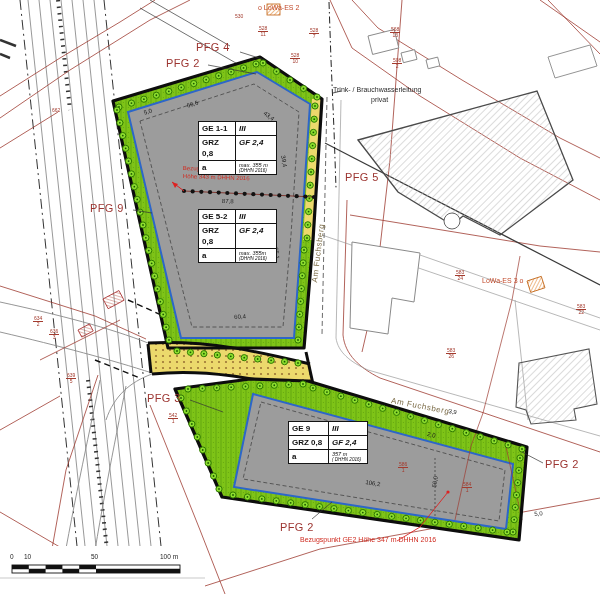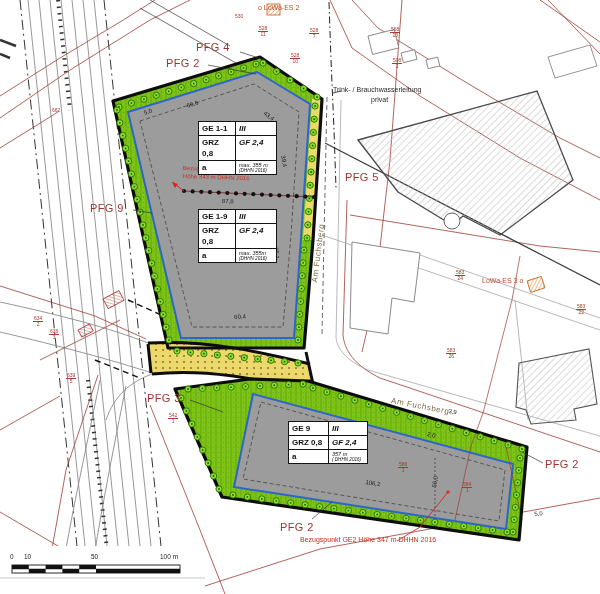--- a/index.html
+++ b/index.html
@@ -586,21 +586,21 @@
     <div>GRZ 0,8</div>
     <div>GF 2,4</div>
     <div class="lr">a</div>
     <div class="lr">
         <span class="sub">max. 355 m</span>
         <span class="sub2">(DHHN 2016)</span>
       </div>
   </div>
 
   <div class="pt c1" style="left:198px;top:209px">
-    <div>GE 1-9</div>
+    <div>GE 5-2</div>
     <div>III</div>
     <div>GRZ 0,8</div>
     <div>GF 2,4</div>
     <div class="lr">a</div>
     <div class="lr">
         <span class="sub">max. 355m</span>
         <span class="sub2">(DHHN 2016)</span>
       </div>
   </div>
 

